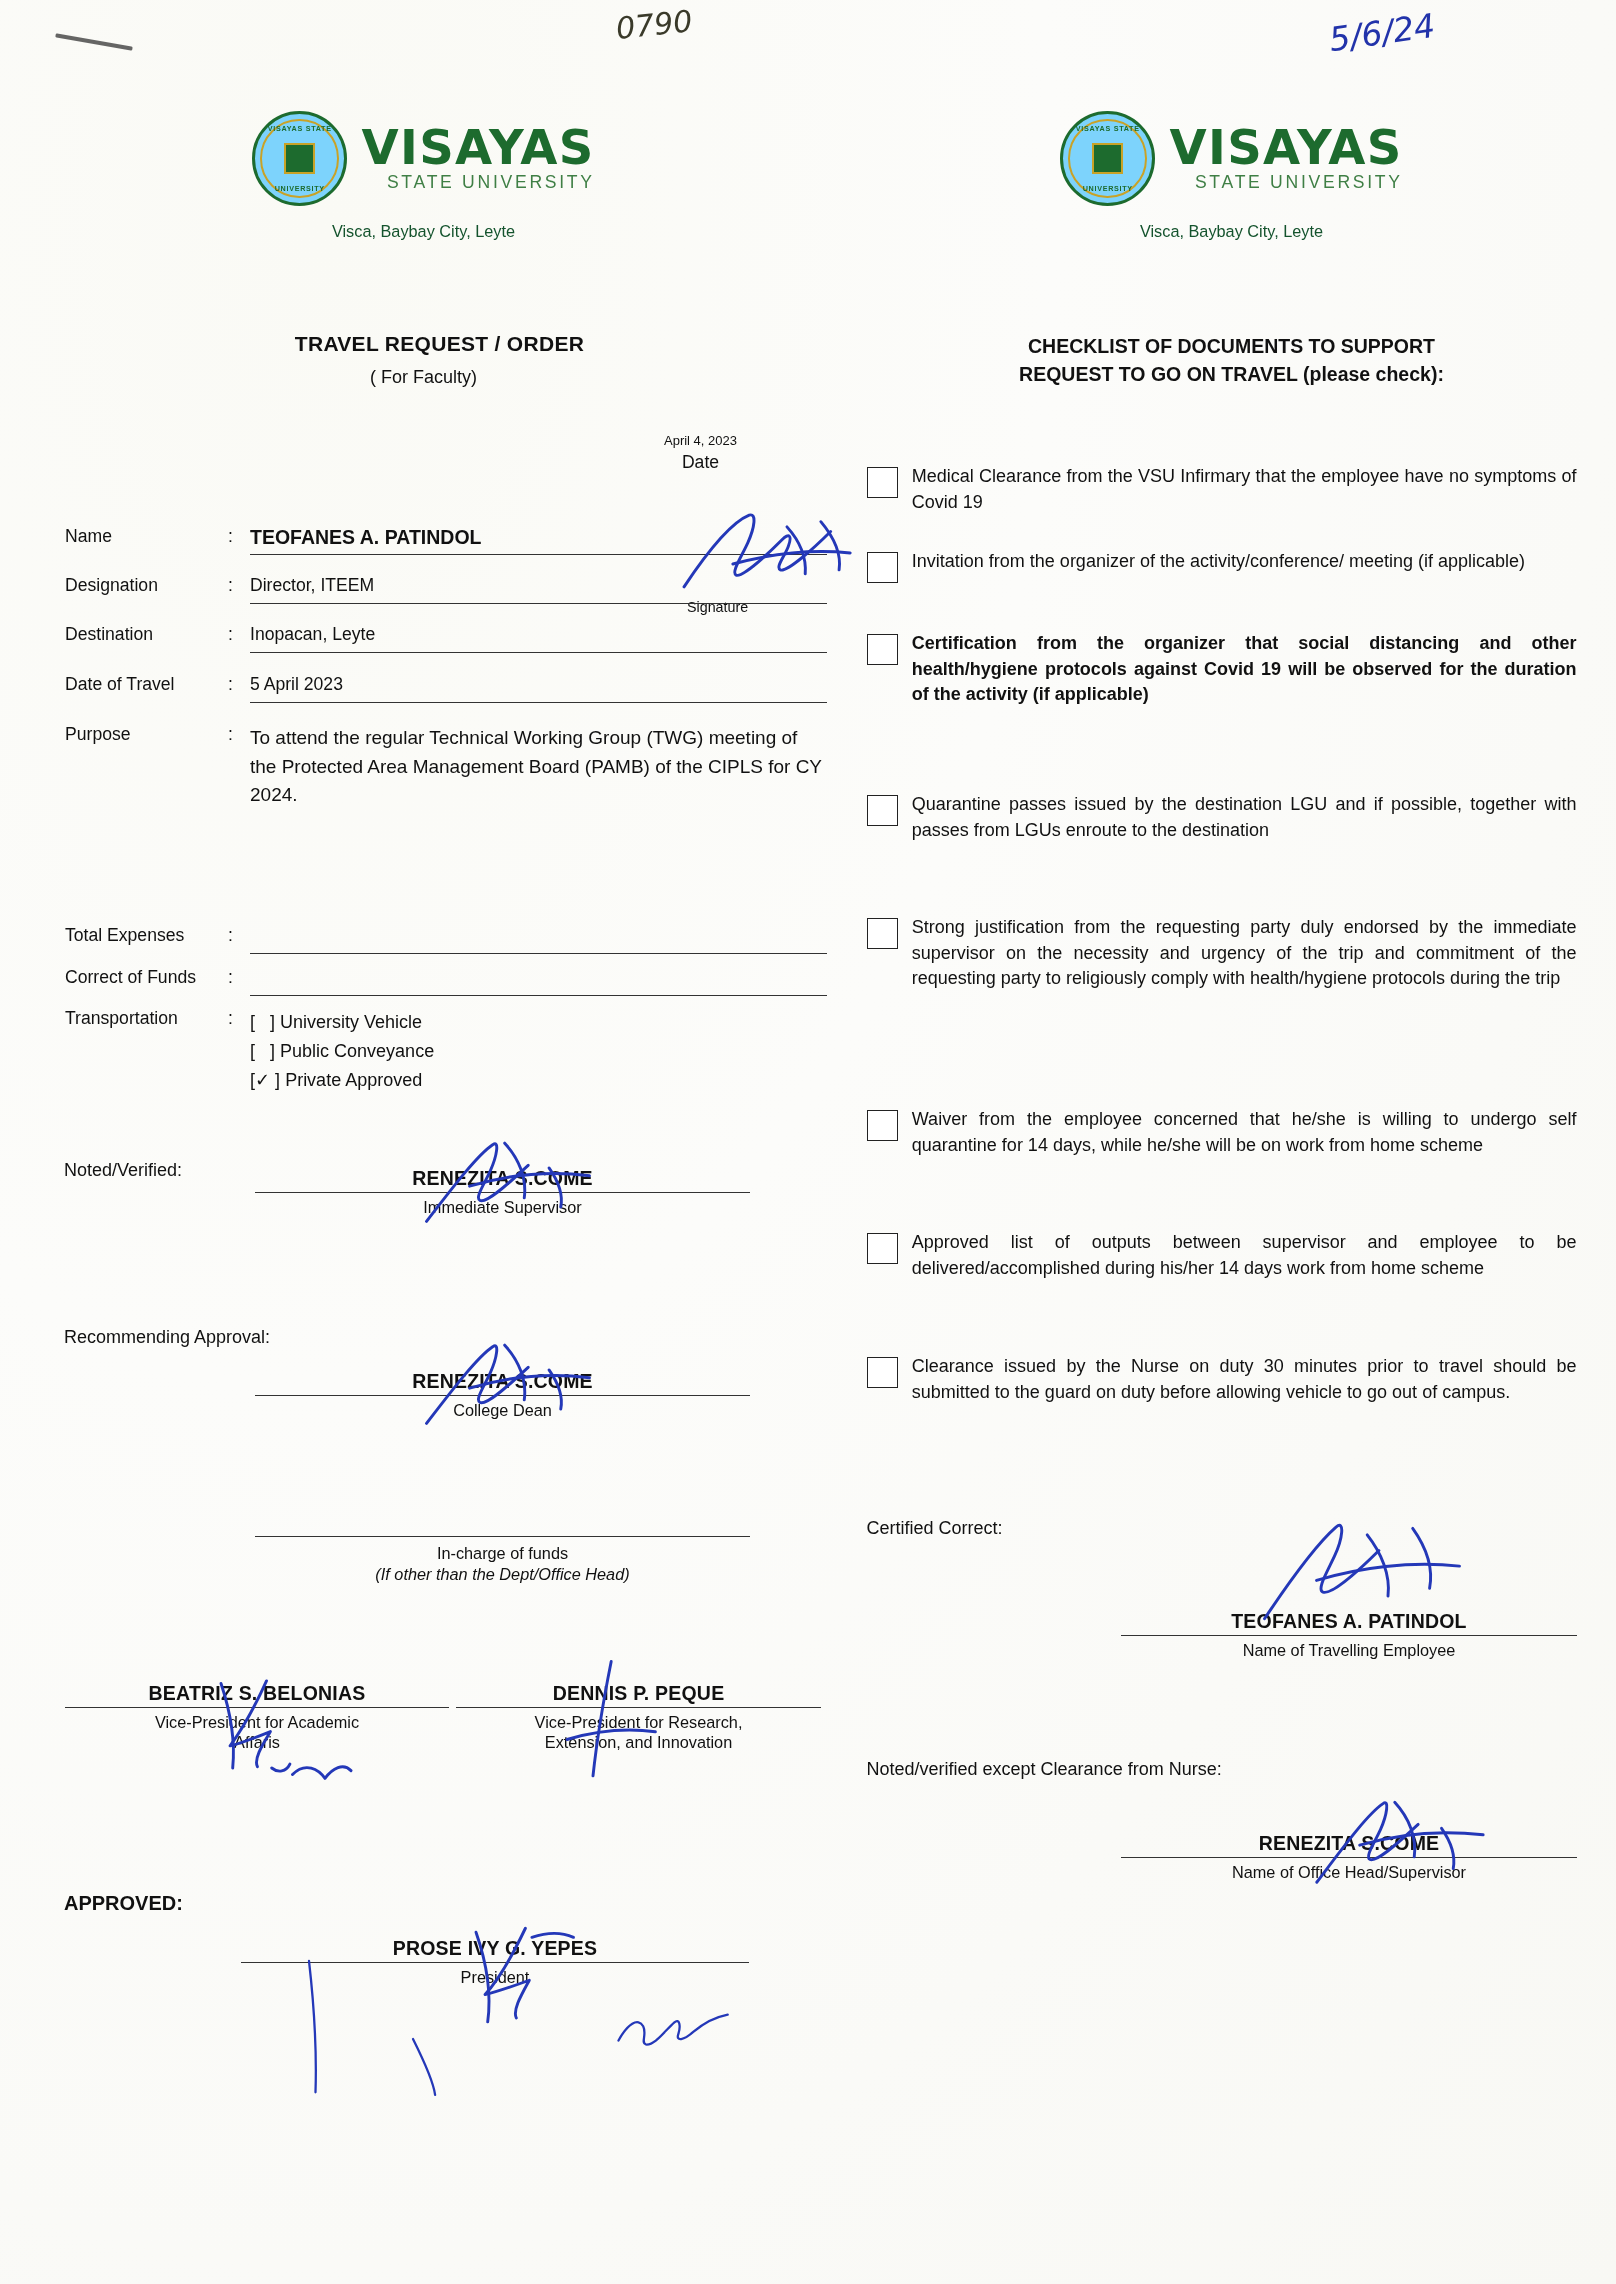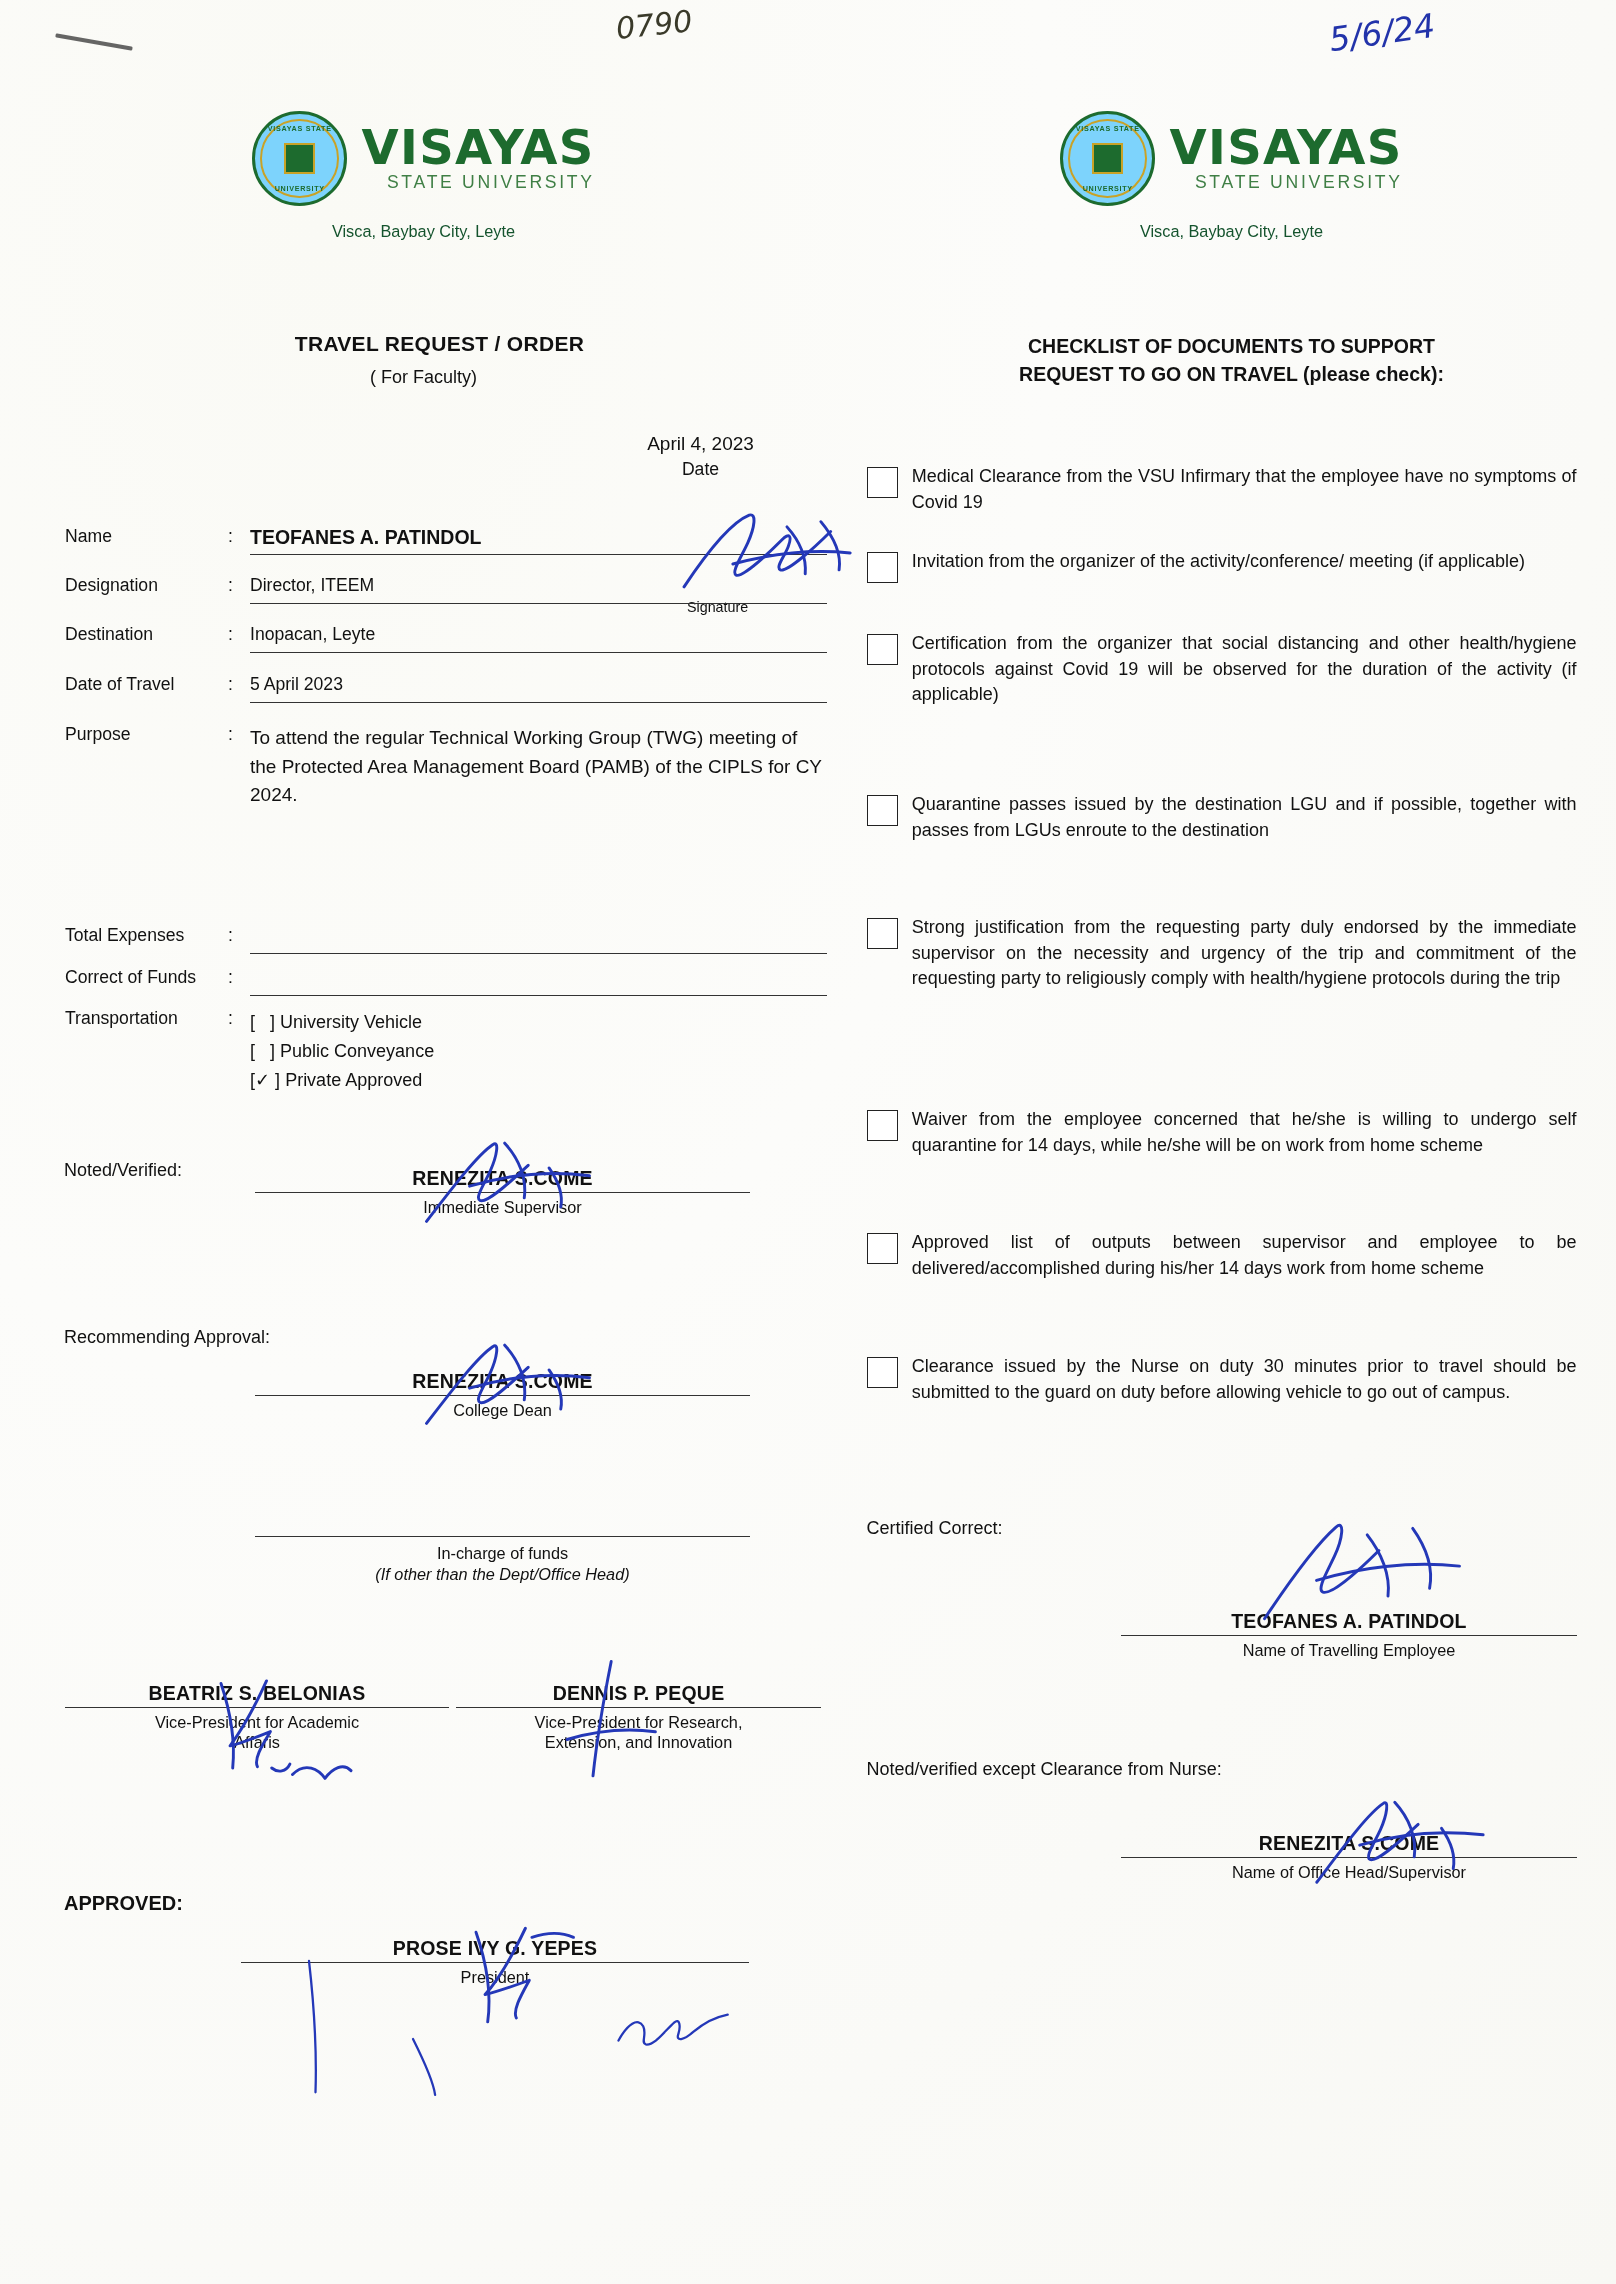--- a/index.html
+++ b/index.html
@@ -156,21 +156,21 @@
   }
 
   
   .date-block {
     position: absolute;
     left: 606px;
     top: 433px;
     width: 189px;
     text-align: center;
   }
-  .date-val { font-size: 19px; }
+  .date-val { font-size: 13px; }
   .date-lbl { font-size: 17.6px; margin-top: 3.9px; }
 
   .field-row {
     position: absolute;
     display: flex;
     align-items: flex-start;
     font-size: 17.6px;
   }
   .fl-label { width: 163px; flex: 0 0 163px; }
   .fl-colon { width: 22px; flex: 0 0 22px; }
@@ -492,21 +492,21 @@
     <div class="chk-item" style="left:19.5px; top:464px; width:710px;">
       <div class="chk-box"></div>
       <div class="chk-text">Medical Clearance from the VSU Infirmary that the employee have no symptoms of Covid 19</div>
     </div>
 
     <div class="chk-item" style="left:19.5px; top:549px; width:710px;">
       <div class="chk-box"></div>
       <div class="chk-text">Invitation from the organizer of the activity/conference/ meeting (if applicable)</div>
     </div>
 
-    <div class="chk-item" style="left:19.5px; top:631px; width:710px;">
+    <div class="chk-item" style="left:19.5px; top:631px; width:710px;font-weight:bold;">
       <div class="chk-box"></div>
       <div class="chk-text">Certification from the organizer that social distancing and other health/hygiene protocols against Covid 19 will be observed for the duration of the activity  (if applicable)</div>
     </div>
 
     <div class="chk-item" style="left:19.5px; top:792px; width:710px;">
       <div class="chk-box"></div>
       <div class="chk-text">Quarantine passes issued by the destination LGU and if possible, together with passes from LGUs enroute to the destination</div>
     </div>
 
     <div class="chk-item" style="left:19.5px; top:915px; width:710px;">

